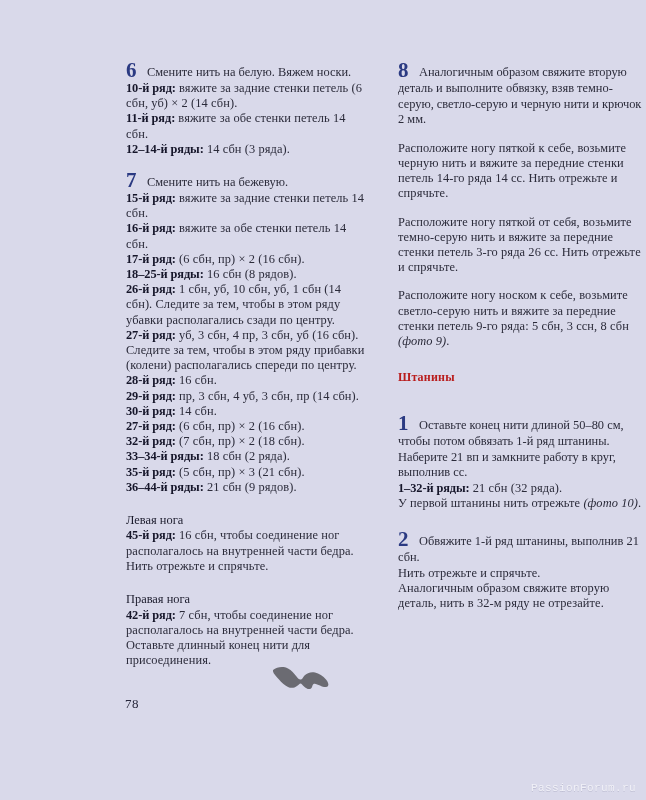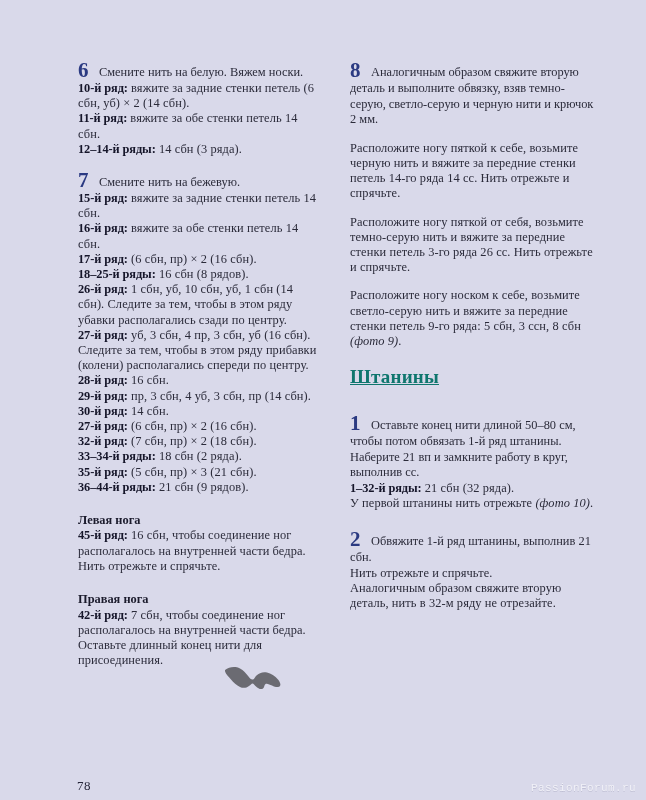--- a/index.html
+++ b/index.html
@@ -13,20 +13,21 @@
     font-family: "Liberation Serif", "DejaVu Serif", serif;
     color: #2b2b3a;
     overflow: hidden;
     position: relative;
   }
 
   #page {
     position: absolute;
     inset: 0;
     background: #d9d9ea;
+    margin-left: 48px;
   }
 
   #columns {
     position: absolute;
     left: 0;
     top: 0;
     width: 646px;
     height: 660px;
     display: flex;
     box-sizing: border-box;
@@ -73,52 +74,51 @@
   .rowlabel {
     font-weight: bold;
     color: #16162a;
     letter-spacing: -0.1px;
   }
 
   .subhead {
     margin: 0;
     font-size: 12.4px;
     line-height: 15.4px;
-    font-weight: bold;
+    font-weight: normal;
     color: #1b1b2c;
   }
 
   h2.section-title {
     margin: 0;
-    font-size: 19px;
+    font-size: 12px;
     line-height: 20px;
     font-weight: bold;
-    color: #0f766e;
+    color: #b91c1c;
     letter-spacing: 0.2px;
-    text-decoration: underline;
   }
 
   em.photo {
     font-style: italic;
   }
 
   
   #bat {
     position: absolute;
     left: 222px;
     top: 663px;
     width: 62px;
     height: 34px;
   }
 
   
   #page-number {
     position: absolute;
     left: 77px;
-    top: 778px;
+    top: 696px;
     font-size: 13px;
     color: #26263a;
     letter-spacing: 0.5px;
   }
 
   
   #watermark {
     position: absolute;
     right: 10px;
     bottom: 6px;

